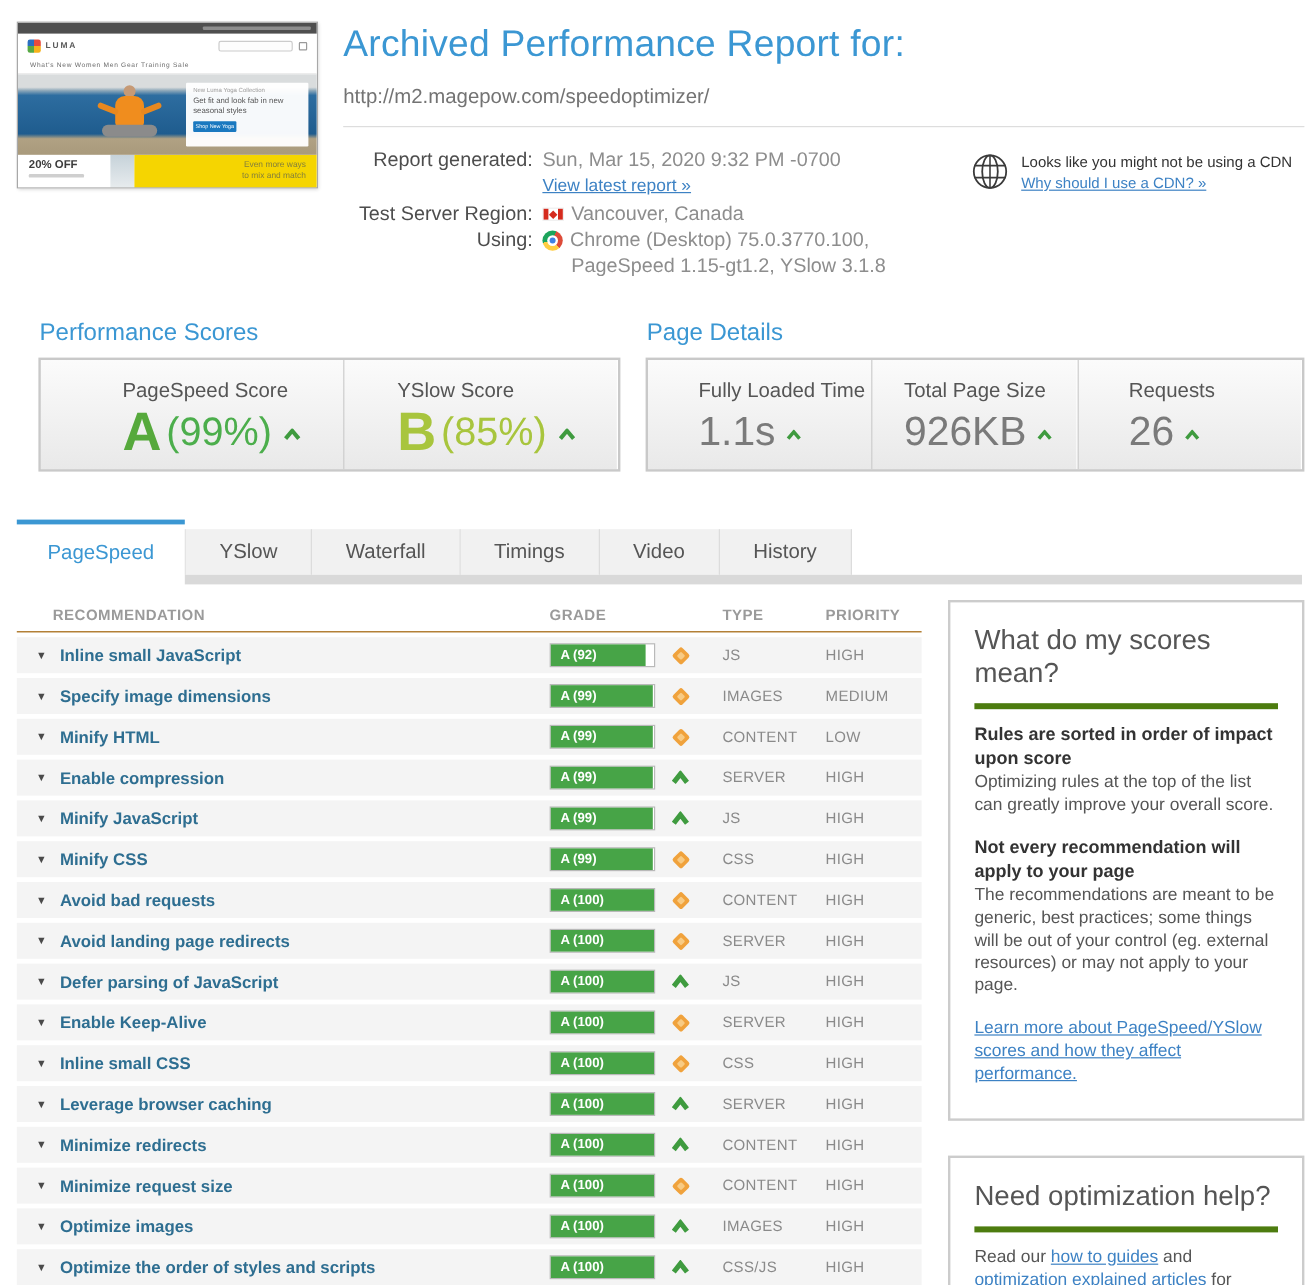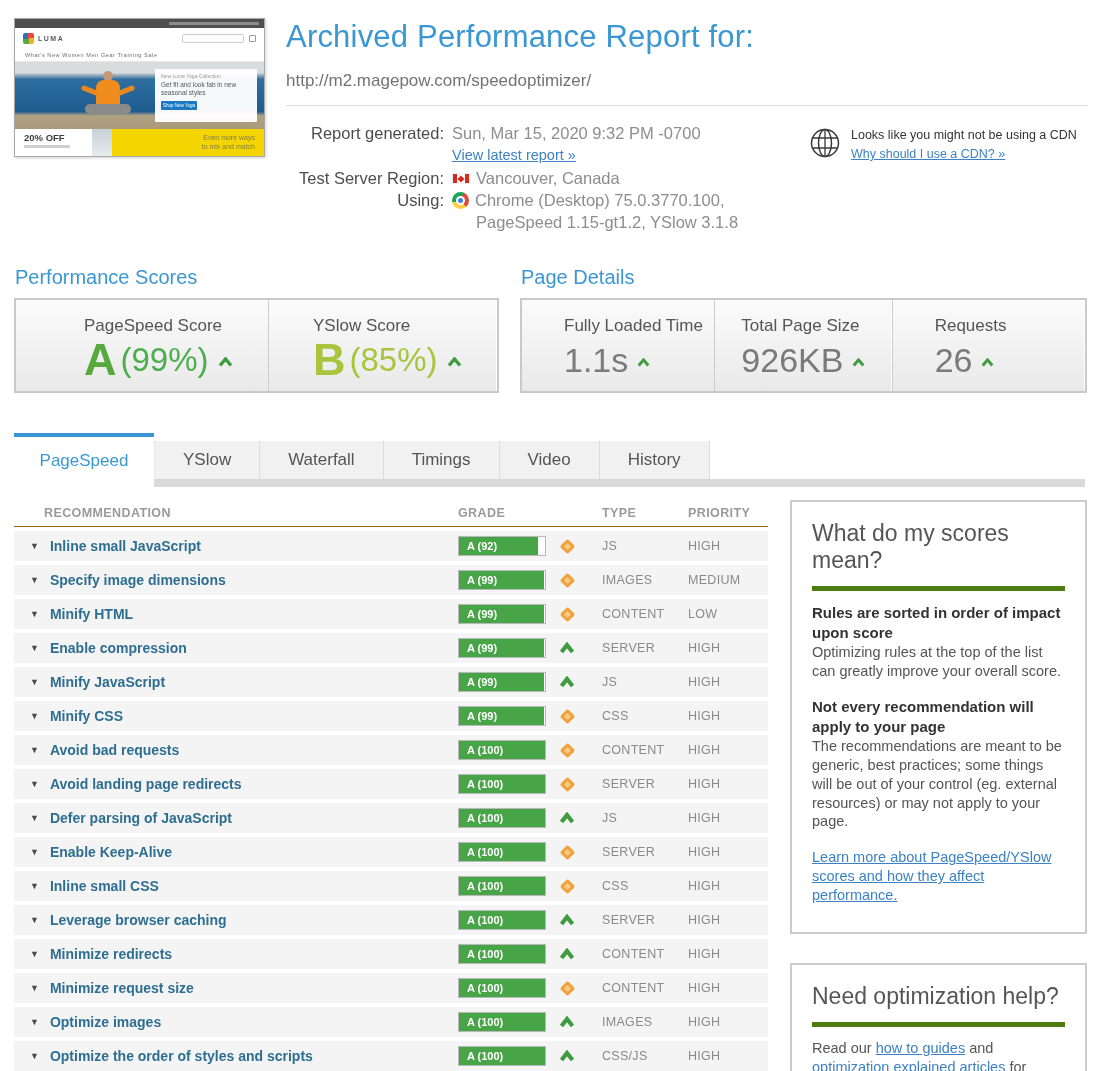--- a/index.html
+++ b/index.html
@@ -67,21 +67,21 @@
   .chrome:before { content:""; position:absolute; inset:4px; background:#fff; border-radius:50%; }
   .chrome:after { content:""; position:absolute; inset:6px; background:#3e81e4; border-radius:50%; }
   .using-line2 { margin-left:190px; color:#8d8d8d; font-size:16.5px; margin-top:2px; }
 
   .cdn { width:278px; flex:none; display:flex; margin-top:2px; }
   .globe { flex:none; margin-right:10px; margin-top:1px; }
   .cdn-text { font-size:12.5px; color:#333; line-height:1.45; }
   .cdn a { font-size:12.5px; }
 
   
-  .sections { display:flex; margin:34px 10px 0 14px; }
+  .sections { display:flex; margin:34px 10px 0 32px; }
   .sec-scores { width:485px; flex:none; }
   .sec-details { flex:1; margin-left:21px; }
   .sec-title { font-size:20px; color:#3b97d3; font-weight:400; margin:0 0 9px 1px; }
   .panel { border:2px solid #c9c9c9; height:95px; display:flex;
            background:linear-gradient(#fbfbfb,#e9e9e9); }
   .cell { flex:1; padding-top:16px; }
   .cell + .cell { border-left:1px solid #ccc; box-shadow:-1px 0 0 #fff inset; }
   .score-cell:nth-child(1) { padding-left:68px; }
   .score-cell:nth-child(2) { padding-left:44px; }
   .cell-label { font-size:17px; color:#555; }

